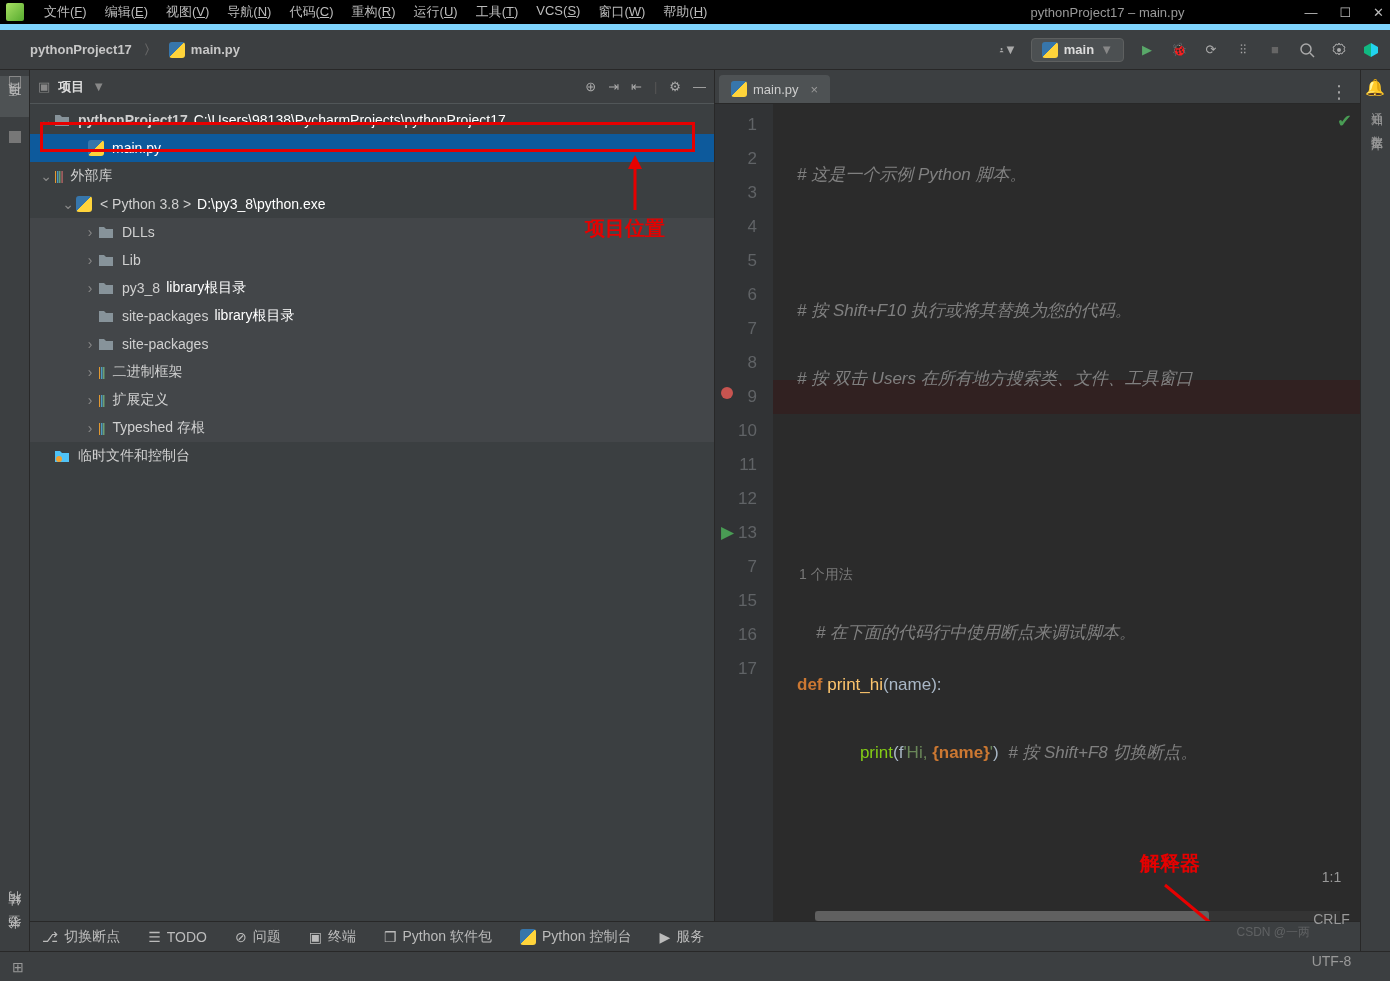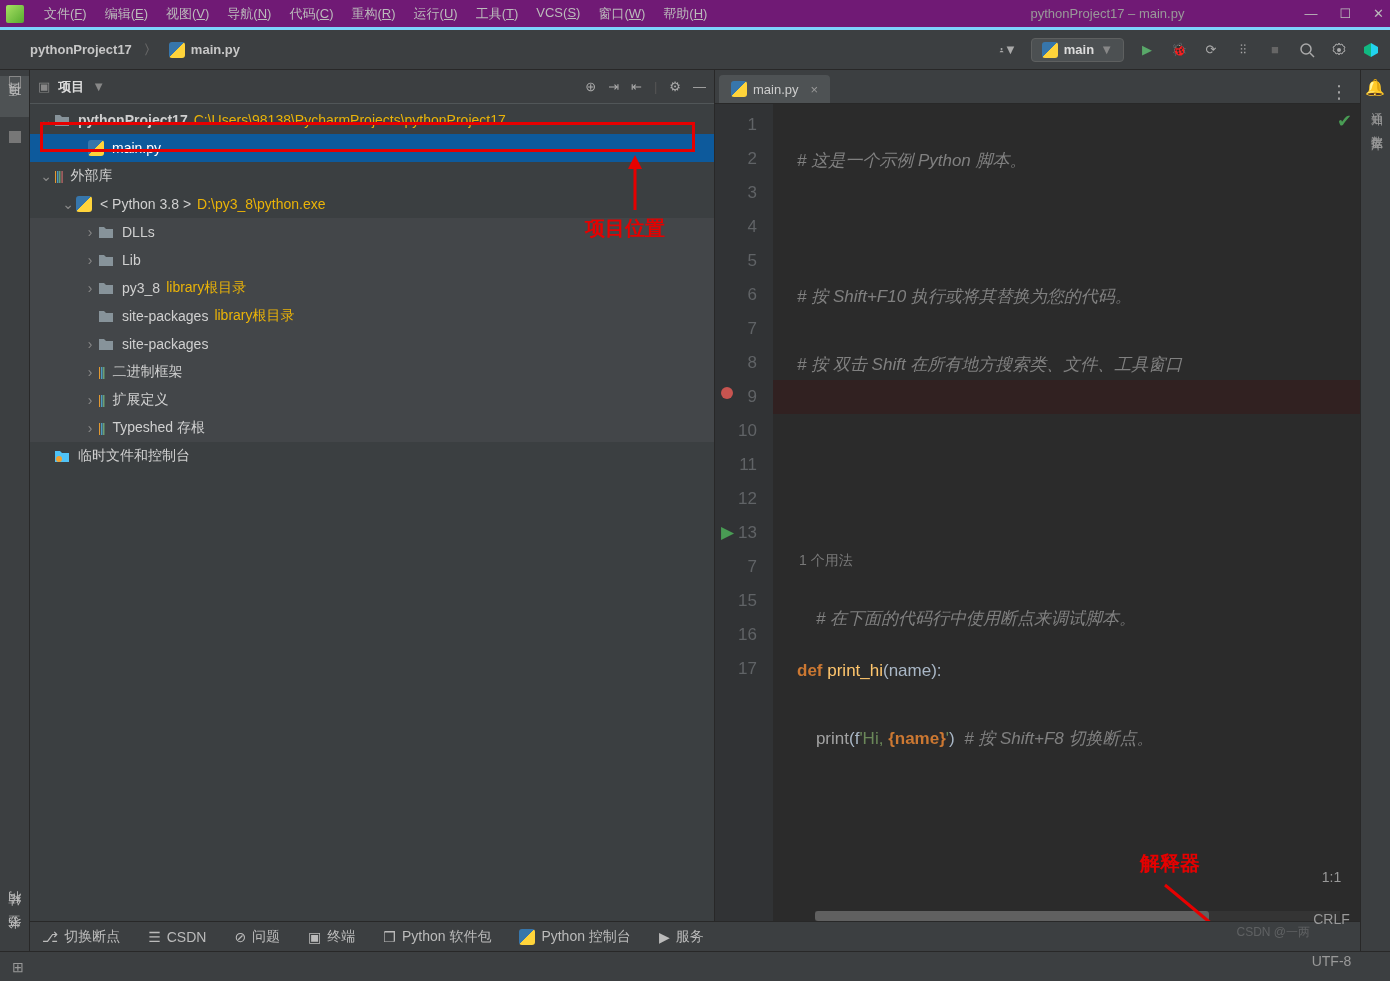--- a/index.html
+++ b/index.html
@@ -1,20 +1,20 @@
 <!DOCTYPE html>
 <html><head>
 <meta charset="utf-8">
 <style>
 * { margin:0; padding:0; box-sizing:border-box; font-family:"Segoe UI","Microsoft YaHei",sans-serif; }
 body { background:#3c3f41; color:#bbb; font-size:13px; width:1390px; height:981px; overflow:hidden; position:relative; }
 .u { text-decoration:underline; }
 
 
-.titlebar { height:30px; background:#701a75; display:flex; align-items:center; padding:0 6px; border-bottom:3px solid #7dd3fc; }
+.titlebar { height:30px; background:#000000; display:flex; align-items:center; padding:0 6px; border-bottom:6px solid #7dd3fc; }
 .titlebar .logo { width:18px; height:18px; background:linear-gradient(135deg,#a8e063,#56ab2f); border-radius:2px; margin-right:20px; }
 .menubar { display:flex; gap:18px; color:#bbb; }
 .menubar span { cursor:pointer; }
 .spacer { flex:1; }
 .wintitle { color:#999; margin-right:120px; }
 .winbtns { display:flex; gap:22px; color:#bbb; font-size:13px; }
 
 
 .navbar { height:40px; background:#3c3f41; display:flex; align-items:center; padding:0 10px 0 30px; border-bottom:1px solid #282828; }
 .crumb { display:flex; align-items:center; gap:6px; color:#c7c7c7; font-weight:bold; }
@@ -40,46 +40,46 @@
 
 .projpanel { width:685px; background:#3b3f41; display:flex; flex-direction:column; border-right:1px solid #282828; }
 .projhdr { height:34px; background:#3c3f41; display:flex; align-items:center; padding:0 8px; border-bottom:1px solid #515658; gap:8px; }
 .projhdr .title { font-weight:bold; color:#ddd; }
 .projhdr .htools { margin-left:auto; display:flex; gap:12px; color:#aaa; }
 .tree { flex:1; overflow:auto; font-size:14px; padding-top:2px; }
 .row { display:flex; align-items:center; height:28px; color:#bbb; white-space:nowrap; }
 .row .arrow { width:16px; text-align:center; color:#888; }
 .row.sel { background:#0d5a9c; color:#fff; }
 .row .name { color:#d0d0d0; }
-.row .dim { color:#eab308; margin-left:6px; }
+.row .dim { color:#ffffff; margin-left:6px; }
 .redbox { position:absolute; border:3px solid #e60000; pointer-events:none; }
 .folder-ico { width:16px; height:14px; display:inline-block; margin-right:8px; }
 .folder-ico svg { width:16px; height:14px; }
 .bars-ico { display:inline-block; margin-right:8px; font-size:12px; letter-spacing:-1px; }
 
 
 .anno { position:absolute; color:#e60000; font-weight:bold; font-size:20px; pointer-events:none; }
 .anno-arrow { position:absolute; pointer-events:none; }
 
 
 .editor { flex:1; display:flex; flex-direction:column; background:#2b2b2b; }
 .edtabs { height:34px; background:#3c3f41; display:flex; align-items:flex-end; border-bottom:1px solid #282828; padding-left:4px; }
 .edtab { background:#4e5254; padding:6px 12px; display:flex; align-items:center; gap:6px; color:#ccc; border-top-left-radius:4px; border-top-right-radius:4px; position:relative; }
 .edtab .x { color:#999; margin-left:6px; }
 .edtabs .more { margin-left:auto; margin-right:12px; color:#aaa; font-size:18px; }
 .edbody { flex:1; display:flex; font-family:"JetBrains Mono",Consolas,monospace; font-size:17px; position:relative; overflow:hidden; }
 .gutter { background:#313335; color:#606366; text-align:right; padding:4px 16px 0 0; line-height:34px; min-width:58px; position:relative; }
 .gutter .bp { position:absolute; left:6px; width:12px; height:12px; border-radius:50%; background:#c75450; }
 .gutter .run { position:absolute; left:6px; color:#499c54; }
-.code { flex:1; padding:6px 0 0 24px; line-height:34px; white-space:pre; color:#a9b7c6; position:relative; }
+.code { flex:1; padding:20px 0 0 24px; line-height:34px; white-space:pre; color:#a9b7c6; position:relative; }
 .code .c { color:#808080; font-style:italic; }
 .code .s { color:#6a8759; }
 .code .k { color:#cc7832; font-weight:bold; }
 .code .fn { color:#ffc66d; }
-.code .n { color:#a3a3a3; }
+.code .n { color:#84cc16;margin-left:44px; }
 .checkmark { position:absolute; right:8px; top:6px; color:#499c54; font-size:18px; }
 .hscroll { position:absolute; bottom:0; left:100px; right:20px; height:10px; background:rgba(90,90,90,.2); }
 .hscroll .thumb { position:absolute; left:0; width:75%; height:100%; background:rgba(140,140,140,.5); border-radius:3px; }
 .bp-line { position:absolute; left:0; right:0; height:34px; background:rgba(60,20,20,.4); }
 
 
 .toolstrip { position:absolute; left:30px; right:30px; bottom:30px; height:30px; background:#3c3f41; border-top:1px solid #282828; display:flex; align-items:center; gap:28px; padding:0 12px; color:#bbb; font-size:14px; }
 .toolstrip .item { display:flex; align-items:center; gap:6px; }
 
 
@@ -317,21 +317,21 @@
         <div><span>13</span><span class="run" style="top:calc(34px*12 + 4px)">▶</span></div>
         <div><span>7</span></div>
         <div><span>15</span></div>
         <div><span>16</span></div>
         <div><span>17</span></div>
       </div>
       <div class="code">
 <div><span class="c"># 这是一个示例 Python 脚本。</span></div>
 <div> </div>
 <div><span class="c"># 按 Shift+F10 执行或将其替换为您的代码。</span></div>
-<div><span class="c"># 按 双击 Shift 在所有地方搜索类、文件、工具窗口</span></div>
+<div><span class="c"># 按 双击 Users 在所有地方搜索类、文件、工具窗口</span></div>
 <div> </div>
 <div> </div>
 <div style="color:#787878;font-size:14px;line-height:16px;margin-left:2px">1 个用法</div>
 <div>    <span class="c"># 在下面的代码行中使用断点来调试脚本。</span></div>
 <div style="margin-top:-16px"><span class="k">def </span><span class="fn">print_hi</span><span>(name):</span></div>
 <div>    <span class="n">print</span><span>(f</span><span class="s">'Hi, </span><span class="k">{name}</span><span class="s">'</span><span>)  </span><span class="c"># 按 Shift+F8 切换断点。</span></div>
 <div> </div>
 <div> </div>
 
 
@@ -361,21 +361,21 @@
     <polygon points="72,62 50,54 60,42" fill="#e60000"></polygon>
   </svg>
 
 <div class="toolstrip">
   <div class="item">
       <span>⎇</span>
       <span>切换断点</span>
     </div>
   <div class="item">
       <span>☰</span>
-      <span>CSDN</span>
+      <span>TODO</span>
     </div>
   <div class="item">
       <span>⊘</span>
       <span>问题</span>
     </div>
   <div class="item">
       <span>▣</span>
       <span>终端</span>
     </div>
   <div class="item">

